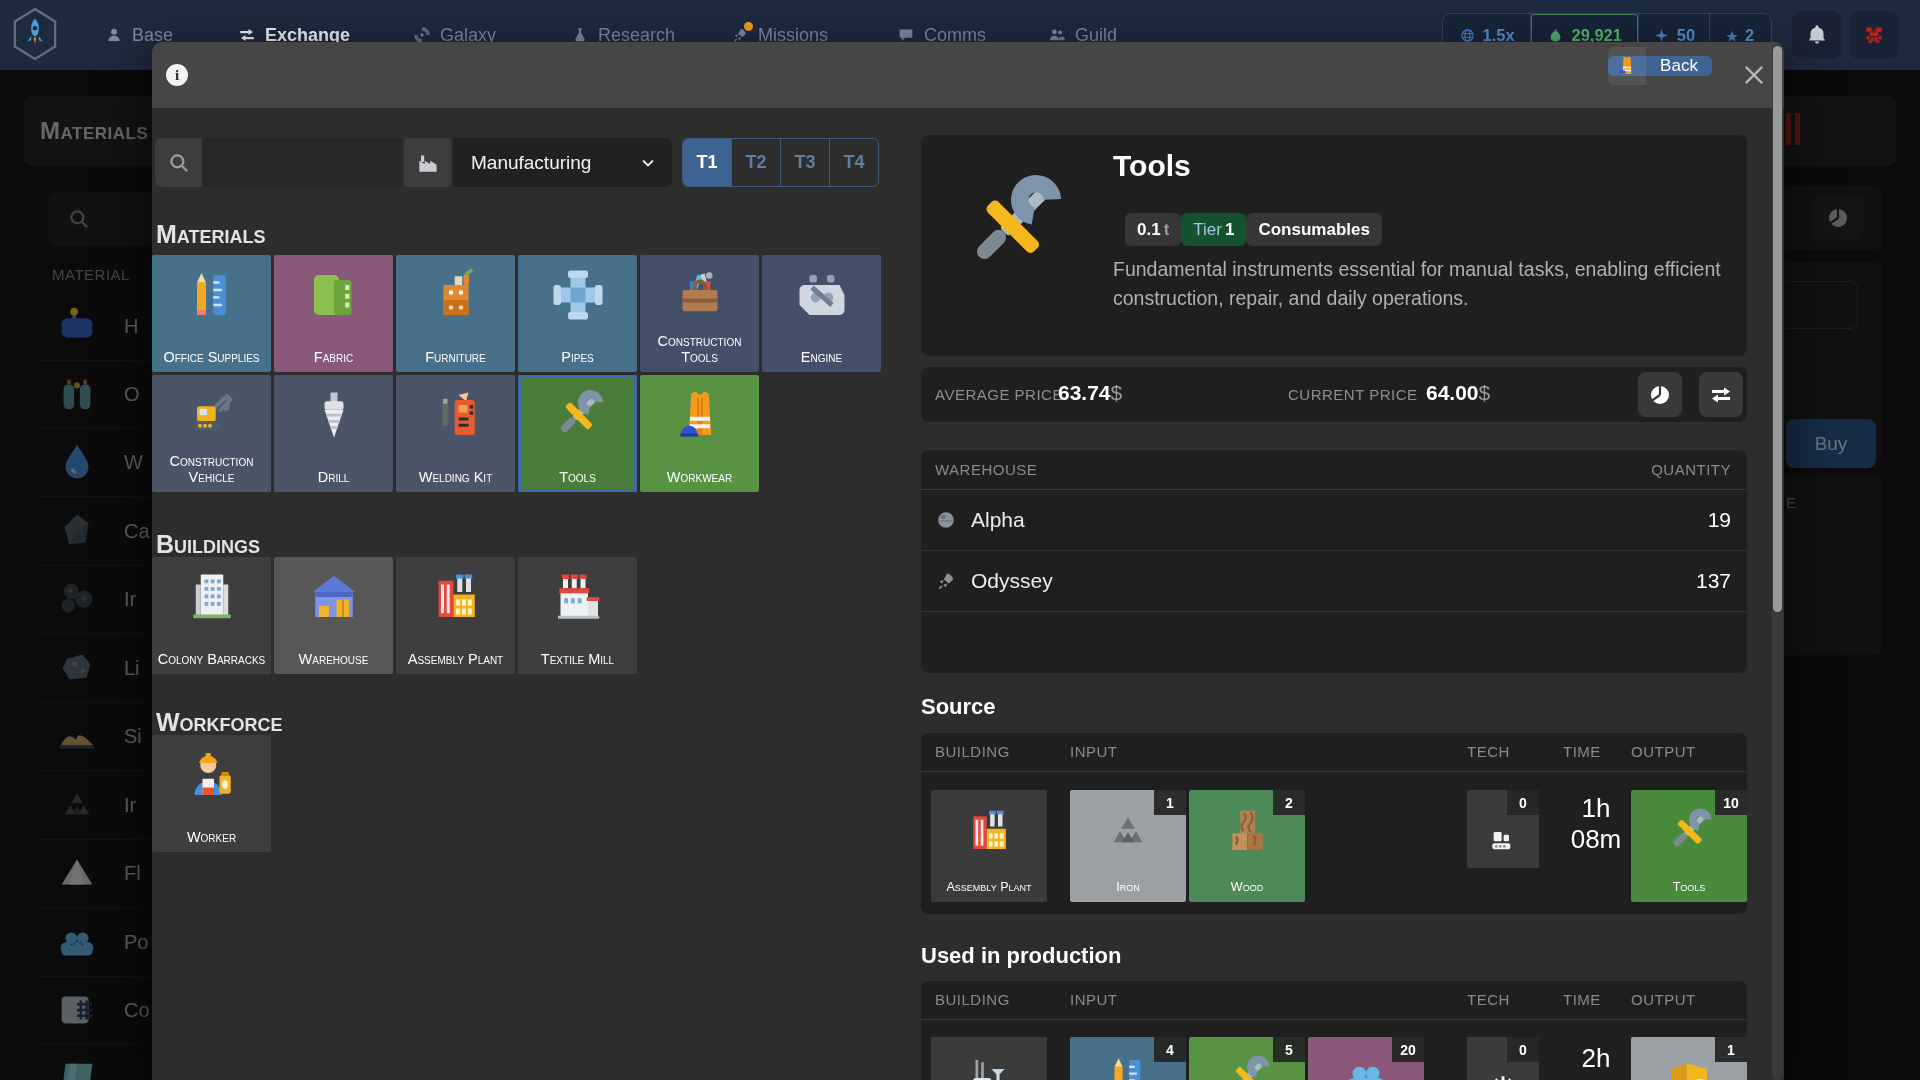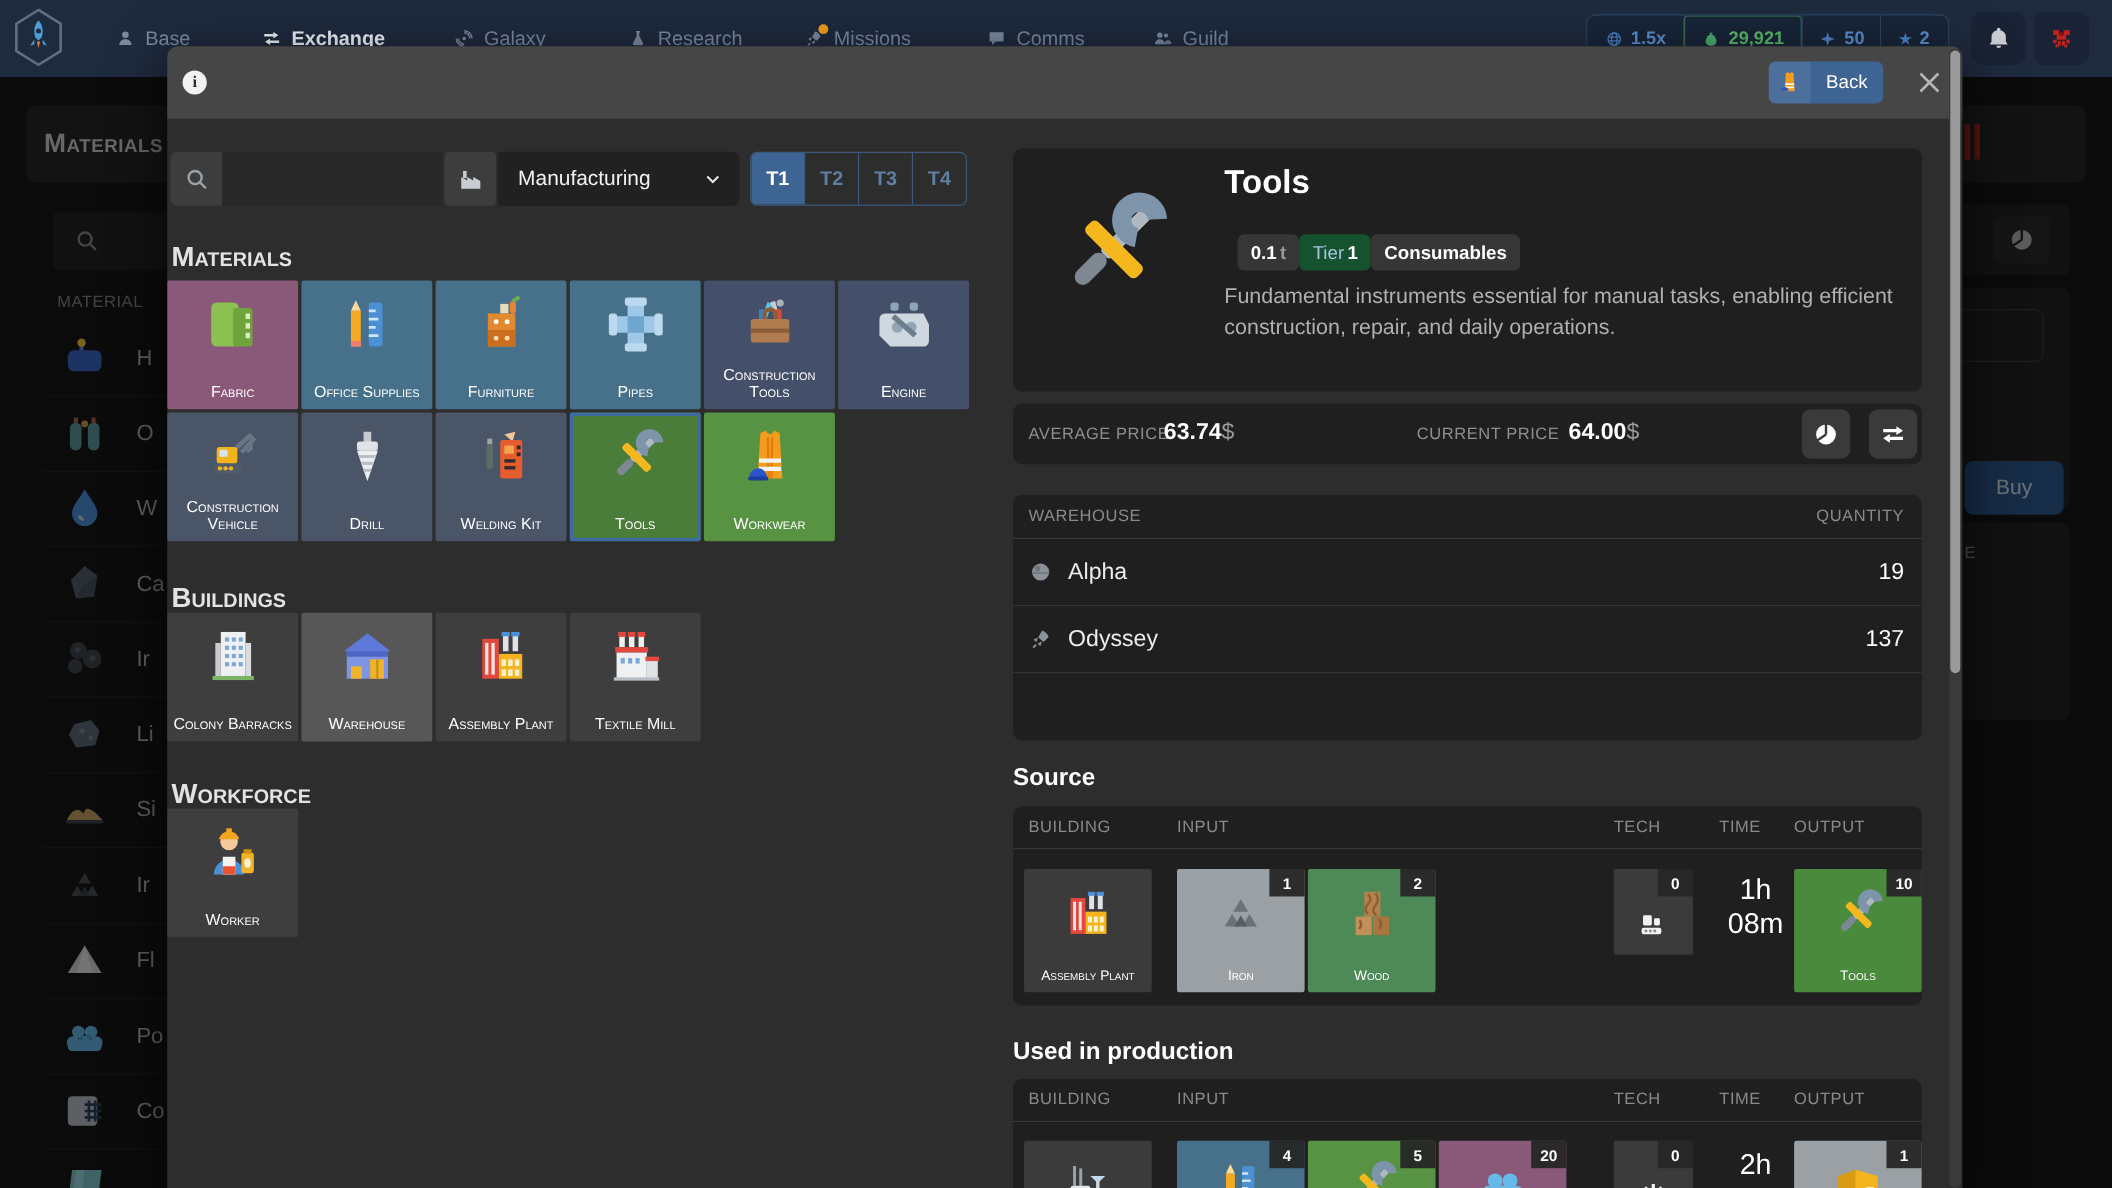--- a/index.html
+++ b/index.html
@@ -43,21 +43,21 @@
   .bg-buy{position:absolute;left:1786px;top:349px;width:90px;height:49px;background:#2e598f;border:none;border-radius:8px;color:#d5e4f5;font-size:19px;font-family:inherit;}
   .bg-e{position:absolute;left:1786px;top:424px;font-size:15px;color:#9a9a9a;}
   .dim{position:absolute;left:0;right:0;top:70px;bottom:0;background:rgba(0,0,0,.5);z-index:5;}
 
   
   .modal{position:absolute;left:152px;top:42px;width:1632px;height:1038px;background:#2d2d2d;border-radius:10px 10px 0 0;z-index:10;box-shadow:0 14px 50px rgba(0,0,0,.65);overflow:hidden;}
   .mhead{position:absolute;left:0;top:0;width:100%;height:66px;background:#464646;}
   .info-ic{position:absolute;left:14px;top:22px;width:22px;height:22px;border-radius:50%;background:#f2f2f2;color:#2d2d2d;font-weight:bold;font-size:15px;display:flex;align-items:center;justify-content:center;font-family:"Liberation Serif",serif;}
   .info-ic::before{content:"i";}
   .mtitle{position:absolute;left:46px;top:0;line-height:66px;font-size:21px;letter-spacing:.5px;color:#f2f2f2;}
-  .back-btn{position:absolute;left:1456px;top:14px;width:104px;height:38px;background:#3d6493;border:none;border-radius:6px;display:flex;align-items:center;padding:0;cursor:pointer;}
+  .back-btn{position:absolute;left:1456px;top:14px;width:104px;height:20px;background:#3d6493;border:none;border-radius:6px;display:flex;align-items:center;padding:0;cursor:pointer;}
   .back-ic{width:38px;height:38px;background:rgba(255,255,255,.08);border-radius:6px 0 0 6px;display:flex;align-items:center;justify-content:center;}
   .back-ic svg{width:24px;height:24px;}
   .back-lb{flex:1;text-align:center;color:#fff;font-size:17px;}
   .close-x{position:absolute;left:1586px;top:17px;width:32px;height:32px;display:flex;align-items:center;justify-content:center;cursor:pointer;}
   .close-x svg{width:28px;height:28px;}
 
   
   .srow{position:absolute;top:96px;height:49px;}
   .sbox{background:#3d3d3d;display:flex;align-items:center;justify-content:center;}
   .mag{left:3px;width:47px;border-radius:6px 0 0 6px;}
@@ -470,47 +470,47 @@
       <div class="tiers">
         <div class="tier active">T1</div>
         <div class="tier">T2</div>
         <div class="tier">T3</div>
         <div class="tier">T4</div>
       </div>
     </div>
 
     <div class="sec-title sc" style="top:178px">Materials</div>
     <div class="tileset" style="top:213px">
+      <div class="tile" style="background: rgb(71, 112, 138);">
+        <span class="ticon">
+            <svg viewBox="0 0 24 24">
+              <rect x="6" y="7" width="3.6" height="13" fill="#f6a821"></rect>
+              <polygon points="6,7 9.6,7 7.8,3.2" fill="#fcd999"></polygon>
+              <rect x="6" y="18" width="3.6" height="2" fill="#ef7b74"></rect>
+              <rect x="12.5" y="4" width="5" height="16" rx="1" fill="#4b8fd5"></rect>
+              <g stroke="#cfe3f7" stroke-width="1">
+                <path d="M12.5 7h2.5M12.5 10h3.5M12.5 13h2.5M12.5 16h3.5"></path>
+              </g>
+            </svg>
+          </span>
+        <span class="tlabel">Office Supplies</span>
+      </div>
       <div class="tile" style="background: rgb(138, 88, 120);">
         <span class="ticon">
             <svg viewBox="0 0 24 24">
               <rect x="4" y="4" width="10" height="16" rx="2" fill="#8cc152"></rect>
               <rect x="12" y="6" width="7" height="14" rx="1" fill="#6fa33c"></rect>
               <g fill="#d9efc0">
                 <rect x="16.5" y="8" width="1.6" height="2"></rect>
                 <rect x="16.5" y="11.5" width="1.6" height="2"></rect>
                 <rect x="16.5" y="15" width="1.6" height="2"></rect>
               </g>
             </svg>
           </span>
         <span class="tlabel">Fabric</span>
-      </div>
-      <div class="tile" style="background: rgb(71, 112, 138);">
-        <span class="ticon">
-            <svg viewBox="0 0 24 24">
-              <rect x="6" y="7" width="3.6" height="13" fill="#f6a821"></rect>
-              <polygon points="6,7 9.6,7 7.8,3.2" fill="#fcd999"></polygon>
-              <rect x="6" y="18" width="3.6" height="2" fill="#ef7b74"></rect>
-              <rect x="12.5" y="4" width="5" height="16" rx="1" fill="#4b8fd5"></rect>
-              <g stroke="#cfe3f7" stroke-width="1">
-                <path d="M12.5 7h2.5M12.5 10h3.5M12.5 13h2.5M12.5 16h3.5"></path>
-              </g>
-            </svg>
-          </span>
-        <span class="tlabel">Office Supplies</span>
       </div>
       <div class="tile" style="background: rgb(71, 112, 138);">
         <span class="ticon">
             <svg viewBox="0 0 24 24">
               <rect x="15" y="3.5" width="2.2" height="4.5" rx="1" fill="#e8833a"></rect>
               <path d="M16 3.5l2.5-1.5" stroke="#6fae4e" stroke-width="1.4"></path>
               <rect x="11.5" y="4.5" width="3" height="3.5" fill="#e8d9b8"></rect>
               <rect x="7" y="8" width="10" height="12" fill="#e0892f"></rect>
               <rect x="7" y="14" width="10" height="6" fill="#c96f1e"></rect>
               <circle cx="10" cy="11" r=".9" fill="#fff"></circle>

